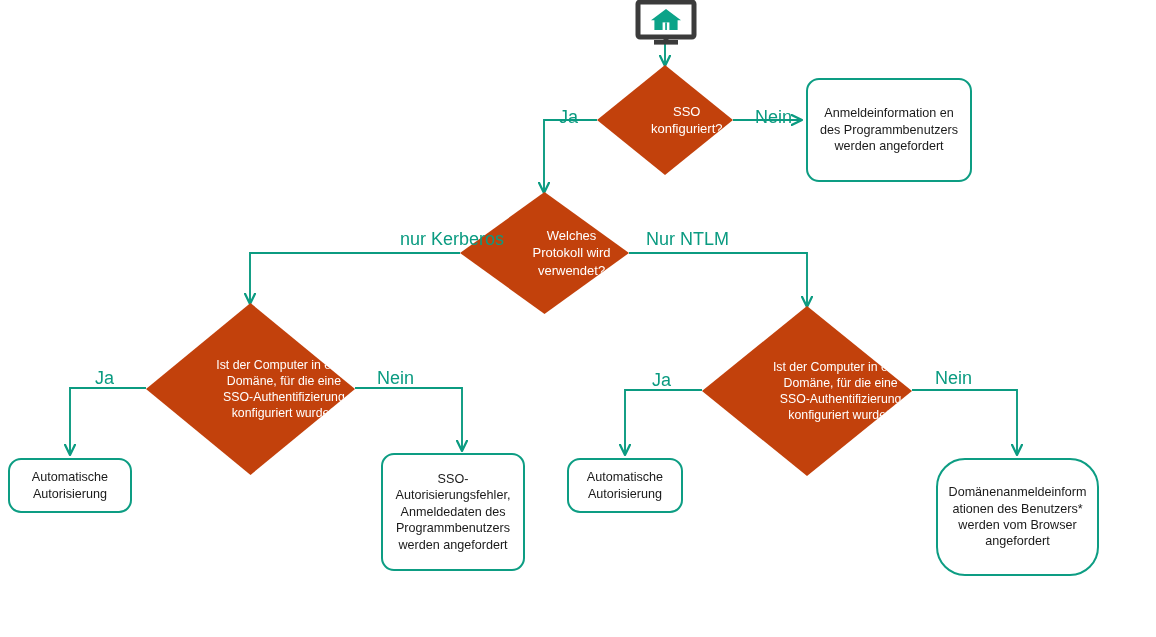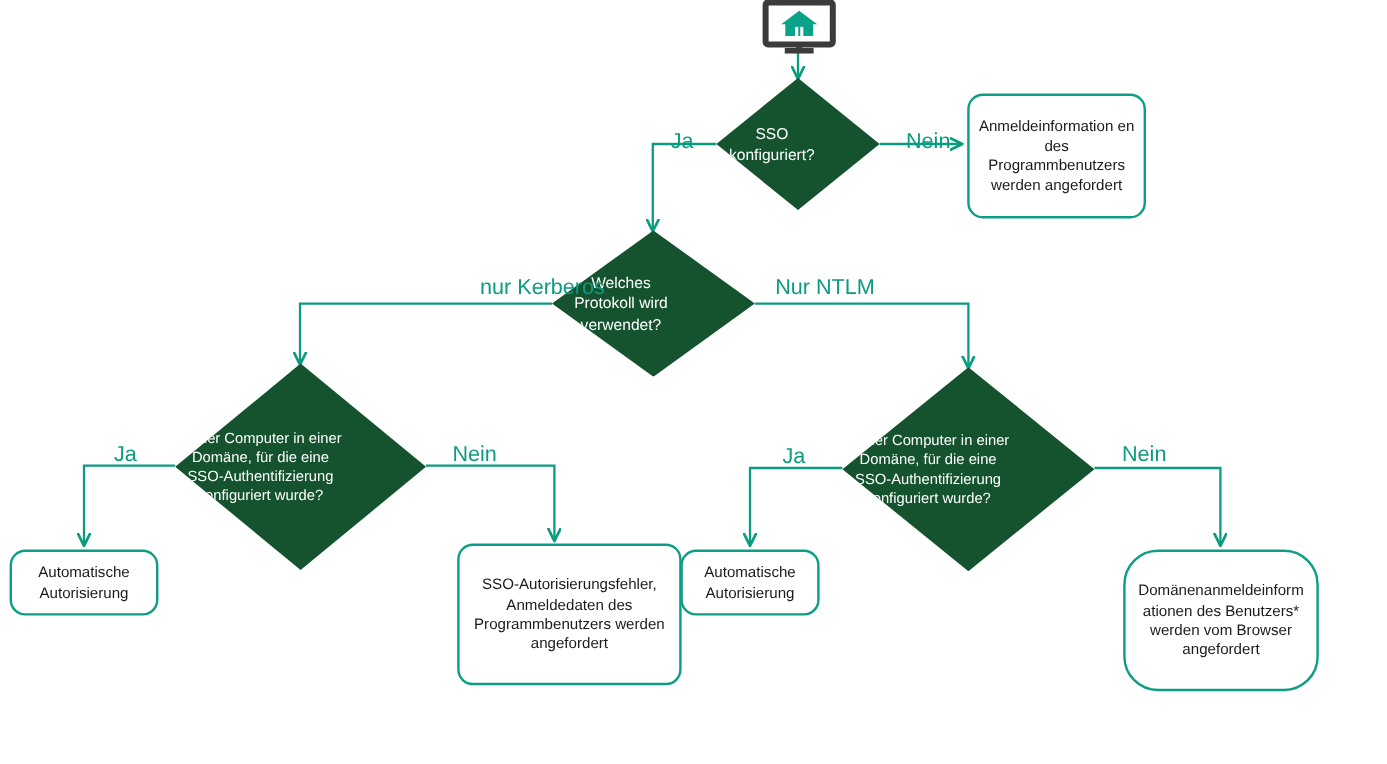--- a/index.html
+++ b/index.html
@@ -23,24 +23,24 @@
     top: 0;
     width: 1156px;
     height: 637px;
   }
 
   
   .diamond {
     position: absolute;
     display: flex;
     align-items: center;
-    justify-content: flex-start;
+    justify-content: flex-end;
     text-align: center;
     color: #ffffff;
-    background: #14532d;
+    background: #c2410c;
     clip-path: polygon(50% 0%, 100% 50%, 50% 100%, 0% 50%);
     -webkit-clip-path: polygon(50% 0%, 100% 50%, 50% 100%, 0% 50%);
     line-height: 1.32;
   }
   .diamond .dlabel {
     display: block;
     width: 68%;
     white-space: pre-line;
   }
 
@@ -135,29 +135,29 @@
   </div>
 
   <div class="diamond" style="left:146px; top:303px; width:209px; height:172px; font-size:12.3px;">
     <span class="dlabel">Ist der Computer in einer Domäne, für die eine SSO-Authentifizierung konfiguriert wurde?</span>
   </div>
 
   <div class="diamond" style="left:702px; top:306px; width:210px; height:170px; font-size:12.3px;">
     <span class="dlabel">Ist der Computer in einer Domäne, für die eine SSO-Authentifizierung konfiguriert wurde?</span>
   </div>
 
-  <div class="rbox" style="left:806px; top:78px; width:149px; height:104px; font-size:12.6px;">
+  <div class="rbox" style="left:806px; top:78px; width:166px; height:104px; font-size:12.6px;">
     <span class="blabel">Anmeldeinformation en des Programmbenutzers werden angefordert</span>
   </div>
 
   <div class="rbox" style="left:8px; top:458px; width:124px; height:55px; font-size:12.6px;">
     <span class="blabel">Automatische Autorisierung</span>
   </div>
 
-  <div class="rbox" style="left:381px; top:453px; width:187px; height:118px; font-size:12.6px;">
+  <div class="rbox" style="left:381px; top:453px; width:144px; height:118px; font-size:12.6px;">
     <span class="blabel">SSO-Autorisierungsfehler, Anmeldedaten des Programmbenutzers werden angefordert</span>
   </div>
 
   <div class="rbox" style="left:567px; top:458px; width:116px; height:55px; font-size:12.6px;">
     <span class="blabel">Automatische Autorisierung</span>
   </div>
 
   <div class="rbox" style="left:936px; top:458px; width:163px; height:118px; font-size:12.6px;border-radius:29px;">
     <span class="blabel">Domänenanmeldeinform ationen des Benutzers* werden vom Browser angefordert</span>
   </div>

